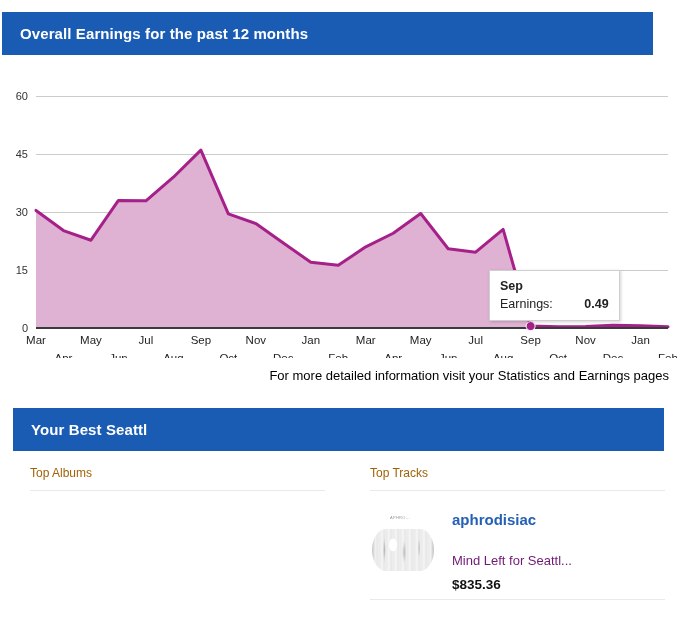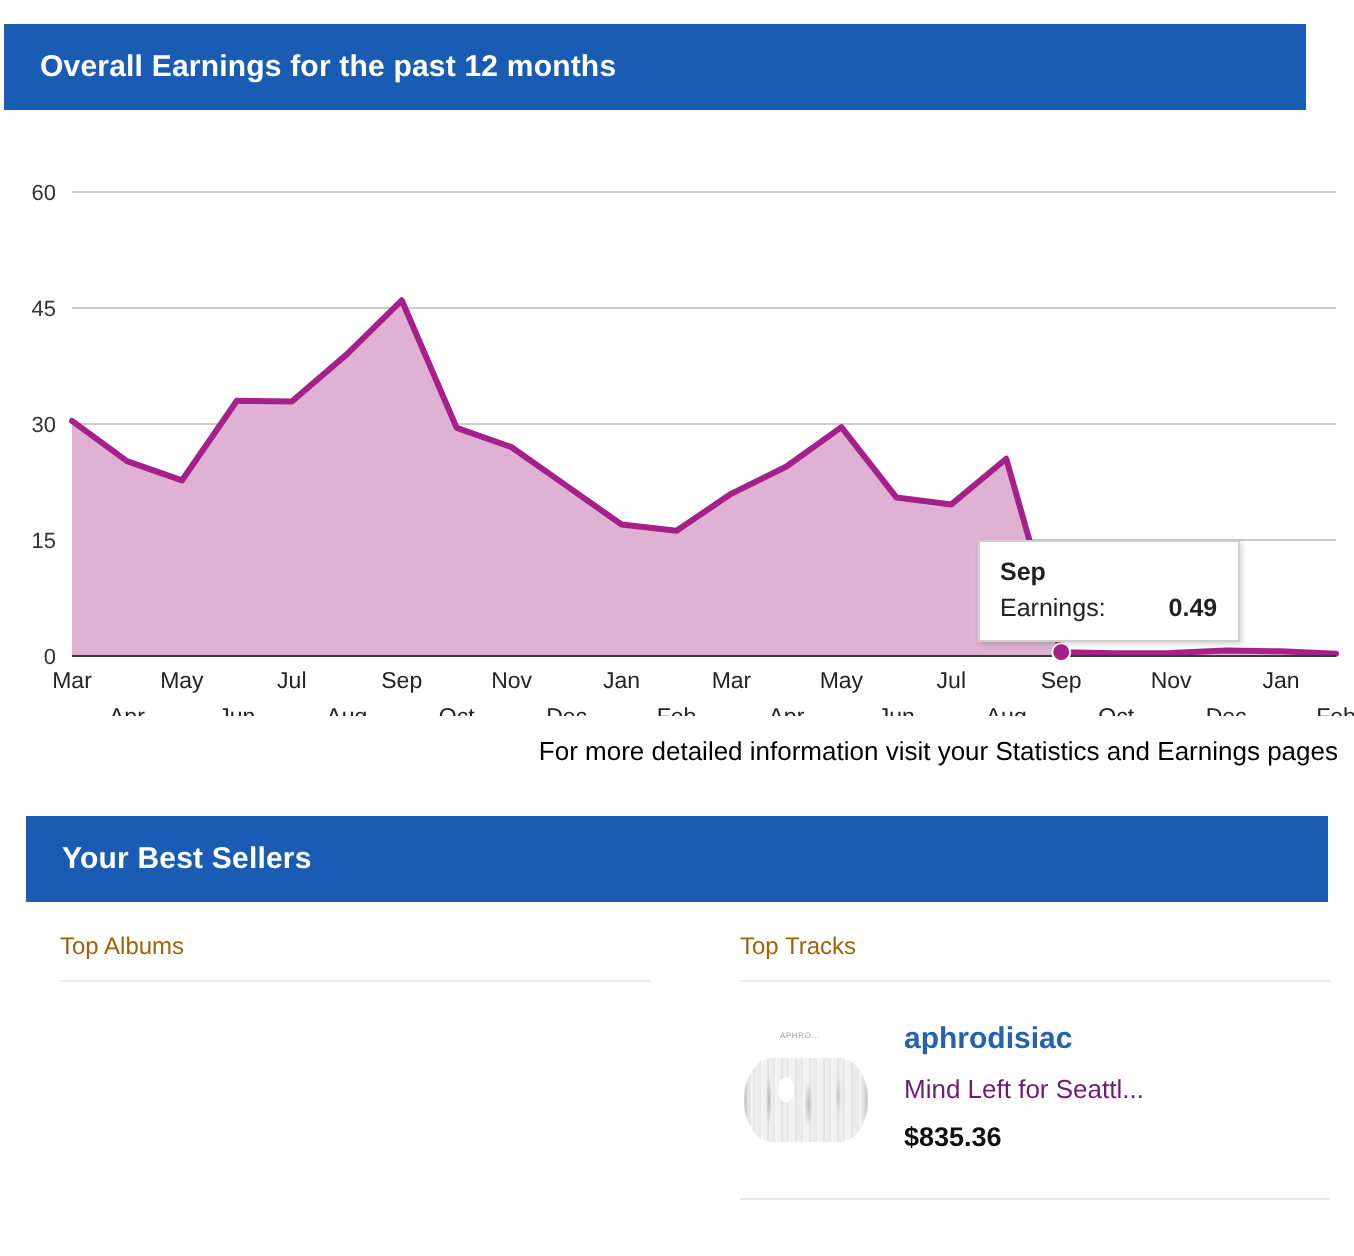--- a/index.html
+++ b/index.html
@@ -96,21 +96,21 @@
       linear-gradient(90deg, rgba(130,130,130,.35) 0%, rgba(255,255,255,0) 6%),
       linear-gradient(270deg, rgba(130,130,130,.35) 0%, rgba(255,255,255,0) 6%);
   }
   .art-cap {
     position:absolute; left:20px; top:6px;
     font-size:4px; color:#9a9a9a; letter-spacing:.3px;
     font-family:"Liberation Sans", sans-serif;
   }
   .track-meta { padding-top:2px; }
   .track-title {
-    color:#2461b5; font-weight:bold; font-size:15px; margin-bottom:9px;
+    color:#2461b5; font-weight:bold; font-size:15px; margin-bottom:25px;
   }
   .track-sub { color:#701a75; font-size:13px; margin-bottom:9px; }
   .track-price { color:#111; font-weight:bold; font-size:13.5px; }
 </style>
 </head>
 <body>
 
 <div class="page">
 
   <div class="panel-header panel-earnings">
@@ -166,21 +166,21 @@
     <div class="tt-title">Sep</div>
     <div>
       <span>Earnings:</span>
       <span class="tt-val">0.49</span>
     </div>
   </div>
 
   <div class="chart-footer">For more detailed information visit your Statistics and Earnings pages</div>
 
   <div class="panel-header panel-sellers">
-    <span>Your Best Sellers</span>
+    <span>Your Best Seattl</span>
   </div>
 
   <div class="sellers-body">
 
     <div class="col col-albums">
       <div class="col-title">Top Albums</div>
       <div class="col-rule"></div>
     </div>
 
     <div class="col col-tracks">

